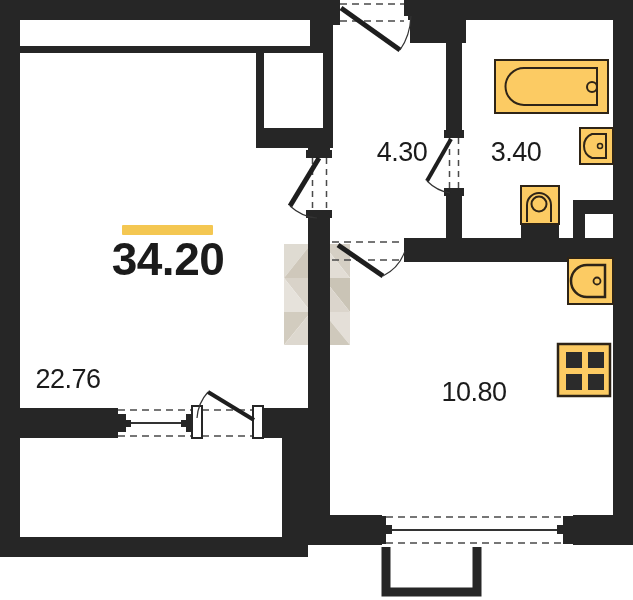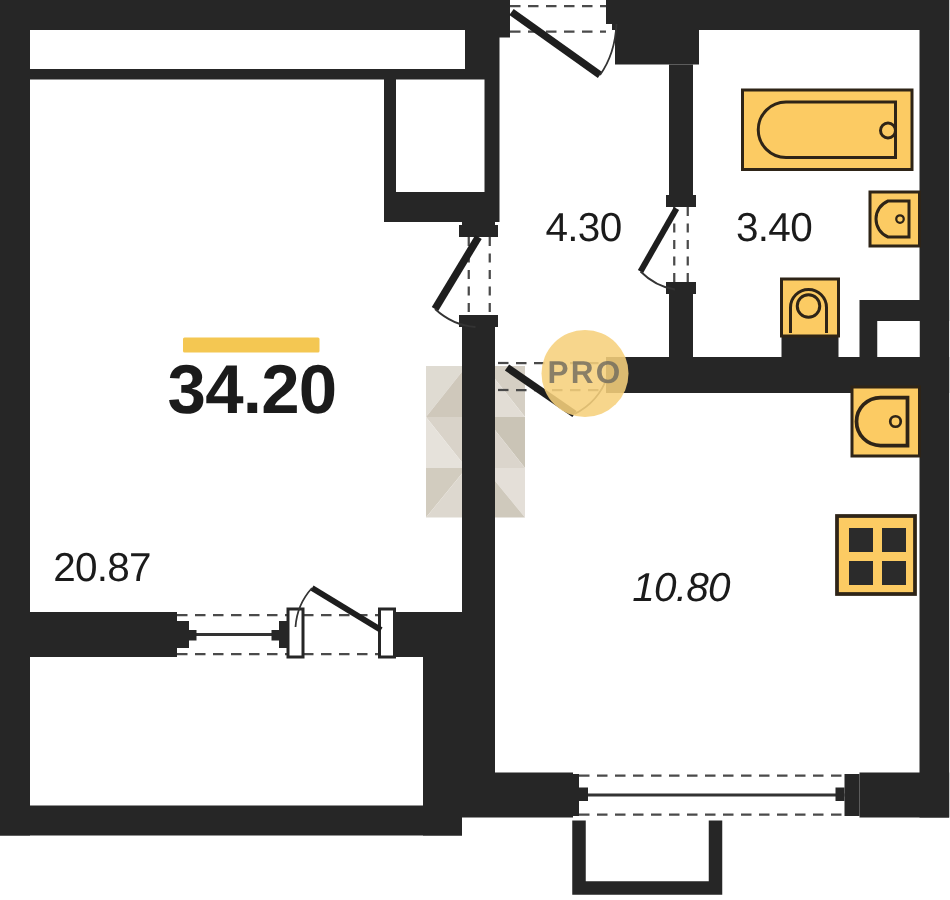--- a/index.html
+++ b/index.html
@@ -226,26 +226,23 @@
         <rect x="588" y="352" width="16" height="16" fill="#2b2b2b"></rect>
         <rect x="566" y="374" width="16" height="16" fill="#2b2b2b"></rect>
         <rect x="588" y="374" width="16" height="16" fill="#2b2b2b"></rect>
       </g>
     </g>
   </svg>
 
   <div class="accent-bar"></div>
   <div class="label total-area" style="left:168px;top:259px;">34.20</div>
 
-  <div class="label" style="left:68px;top:379px;">20.87</div>
-
-  <div class="label" style="left:389px;top:152px;text-align:right;">4.30</div>
+  <div class="label" style="left:68px;top:379px;">22.76</div>
+
+  <div class="label" style="left:402px;top:152px;text-align:right;">4.30</div>
 
   <div class="label" style="left:516px;top:152px;">3.40</div>
 
-  <div class="label" style="left:454px;top:392px;font-style:italic;">10.80</div>
-
-
-  <div class="pro-badge">
-    <span>PRO</span>
-  </div>
+  <div class="label" style="left:474px;top:392px;">10.80</div>
+
+
 
 </div>
 
 </body></html>

